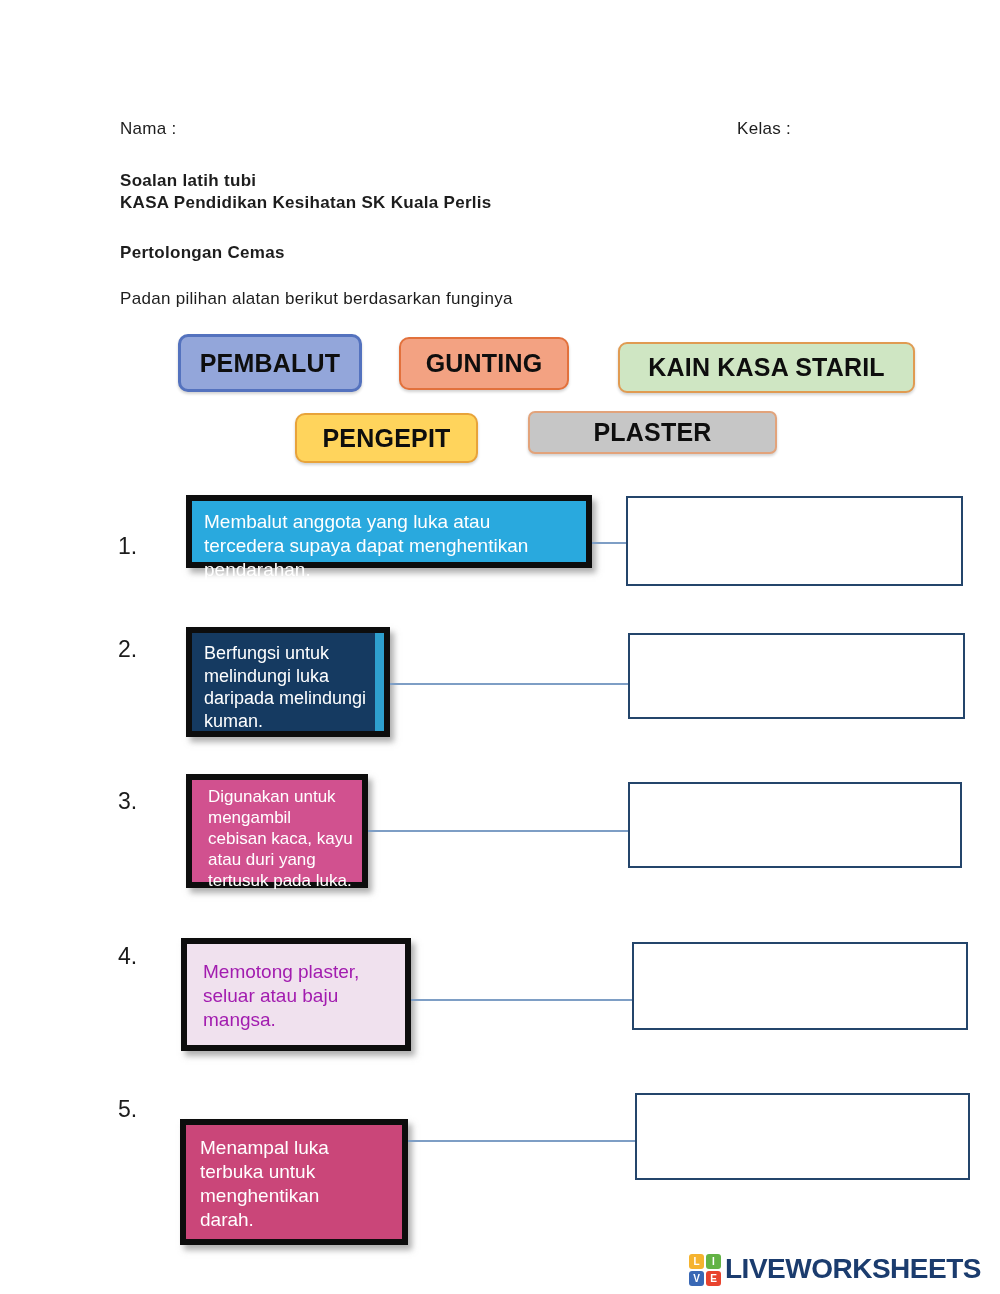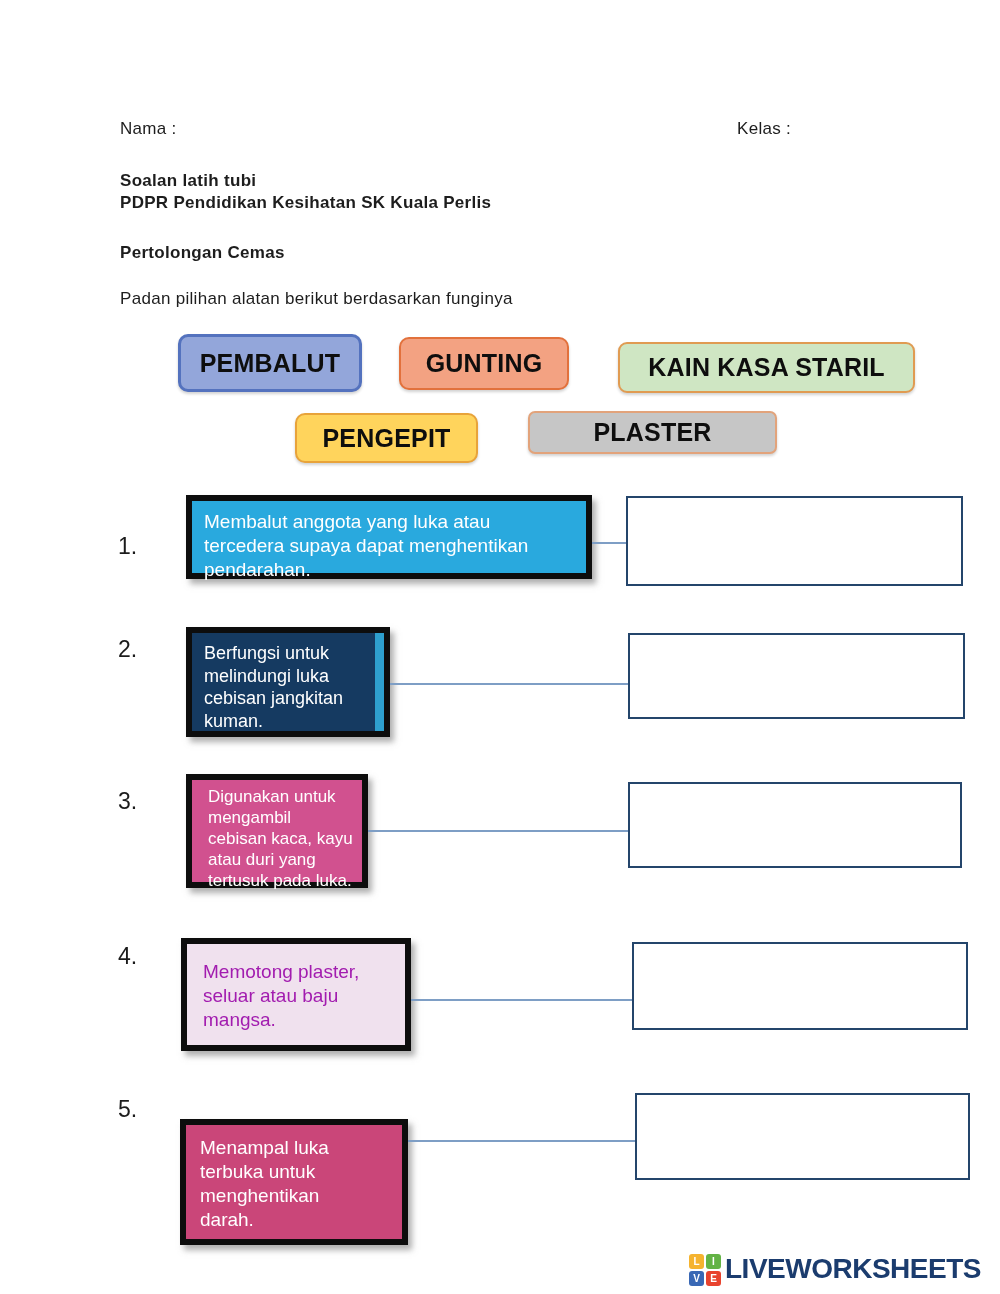--- a/index.html
+++ b/index.html
@@ -25,21 +25,21 @@
   .wb-plaster{left:528px;top:411px;width:249px;height:43px;border-radius:7px;}
 
   
   .qnum{position:absolute;left:118px;font-size:23px;color:#1b1b1b;}
   .desc{
     position:absolute;border:6px solid #0d0d0d;box-sizing:border-box;
     box-shadow:4px 5px 6px rgba(110,110,110,.55);
     padding:9px 12px;font-size:19px;line-height:1.26;
   }
   .desc .txt{display:block;}
-  .q1{left:186px;top:495px;width:406px;height:84px;}
+  .q1{left:186px;top:495px;width:406px;height:73px;}
   .q1 .txt{max-width:345px;}
   .q2{left:186px;top:627px;width:204px;height:110px;font-size:18px;}
   .q2 .txt{max-width:182px;}
   .q3{left:186px;top:774px;width:182px;height:114px;font-size:17px;line-height:1.23;padding:7px 9px;}
   .q3 .txt{max-width:152px;}
   .q4{left:181px;top:938px;width:230px;height:113px;padding:16px 12px 9px 16px;}
   .q4 .txt{max-width:176px;}
   .q5{left:180px;top:1083px;width:228px;height:126px;padding:11px 12px 9px 14px;margin-top:36px;}
   .q5 .txt{max-width:154px;}
   .stripe{position:absolute;top:0;right:0;width:9px;height:100%;}
@@ -73,40 +73,40 @@
   .brand{font-size:28px;font-weight:bold;letter-spacing:-.5px;white-space:nowrap;}
 </style>
 </head>
 <body>
 
 <div class="canvas">
 
   <div class="abs hdr" style="left:120px;top:119px;">Nama :</div>
   <div class="abs hdr" style="left:737px;top:119px;">Kelas :</div>
   <div class="abs hdr bold" style="left:120px;top:171px;">Soalan latih tubi</div>
-  <div class="abs hdr bold" style="left:120px;top:193px;">PDPR Pendidikan Kesihatan SK Kuala Perlis</div>
+  <div class="abs hdr bold" style="left:120px;top:193px;">KASA Pendidikan Kesihatan SK Kuala Perlis</div>
   <div class="abs hdr bold" style="left:120px;top:243px;">Pertolongan Cemas</div>
   <div class="abs hdr" style="left:120px;top:289px;">Padan pilihan alatan berikut berdasarkan funginya</div>
 
   <div class="wb-btn wb-pembalut" style="background-color: rgb(147, 166, 218); border-color: rgb(84, 114, 190);">PEMBALUT</div>
   <div class="wb-btn wb-kain" style="background-color: rgb(207, 230, 195); border-color: rgb(224, 155, 82);">KAIN KASA STARIL</div>
   <div class="wb-btn wb-gunting" style="background-color: rgb(243, 162, 130); border-color: rgb(226, 113, 60);">GUNTING</div>
   <div class="wb-btn wb-pengepit" style="background-color: rgb(255, 212, 92); border-color: rgb(232, 163, 58);">PENGEPIT</div>
   <div class="wb-btn wb-plaster" style="background-color: rgb(198, 198, 198); border-color: rgb(226, 163, 123);">PLASTER</div>
 
   <div class="qnum" style="top:533px;">1.</div>
   <div class="desc q1" style="background-color: rgb(41, 169, 222); color: rgb(255, 255, 255); border-color: rgb(13, 13, 13);">
     <span class="txt">Membalut anggota yang luka atau tercedera supaya dapat menghentikan pendarahan.</span>
   </div>
   <div class="connector c1" style="background-color: rgb(126, 158, 197);"></div>
   <div class="answer a1" style="border-color: rgb(36, 69, 107);"></div>
 
   <div class="qnum" style="top:636px;">2.</div>
   <div class="desc q2" style="background-color: rgb(21, 58, 97); color: rgb(255, 255, 255); border-color: rgb(13, 13, 13);">
-    <span class="txt">Berfungsi untuk melindungi luka cebisan jangkitan kuman.</span>
+    <span class="txt">Berfungsi untuk melindungi luka daripada melindungi kuman.</span>
     <span class="stripe" style="background-color: rgb(46, 159, 206);"></span>
   </div>
   <div class="connector c2" style="background-color: rgb(126, 158, 197);"></div>
   <div class="answer a2" style="border-color: rgb(36, 69, 107);"></div>
 
   <div class="qnum" style="top:788px;">3.</div>
   <div class="desc q3" style="background-color: rgb(209, 81, 143); color: rgb(255, 255, 255); border-color: rgb(13, 13, 13); padding-left: 16px;">
     <span class="txt">Digunakan untuk mengambil cebisan kaca, kayu atau duri yang tertusuk pada luka.</span>
   </div>
   <div class="connector c3" style="background-color: rgb(126, 158, 197);"></div>

